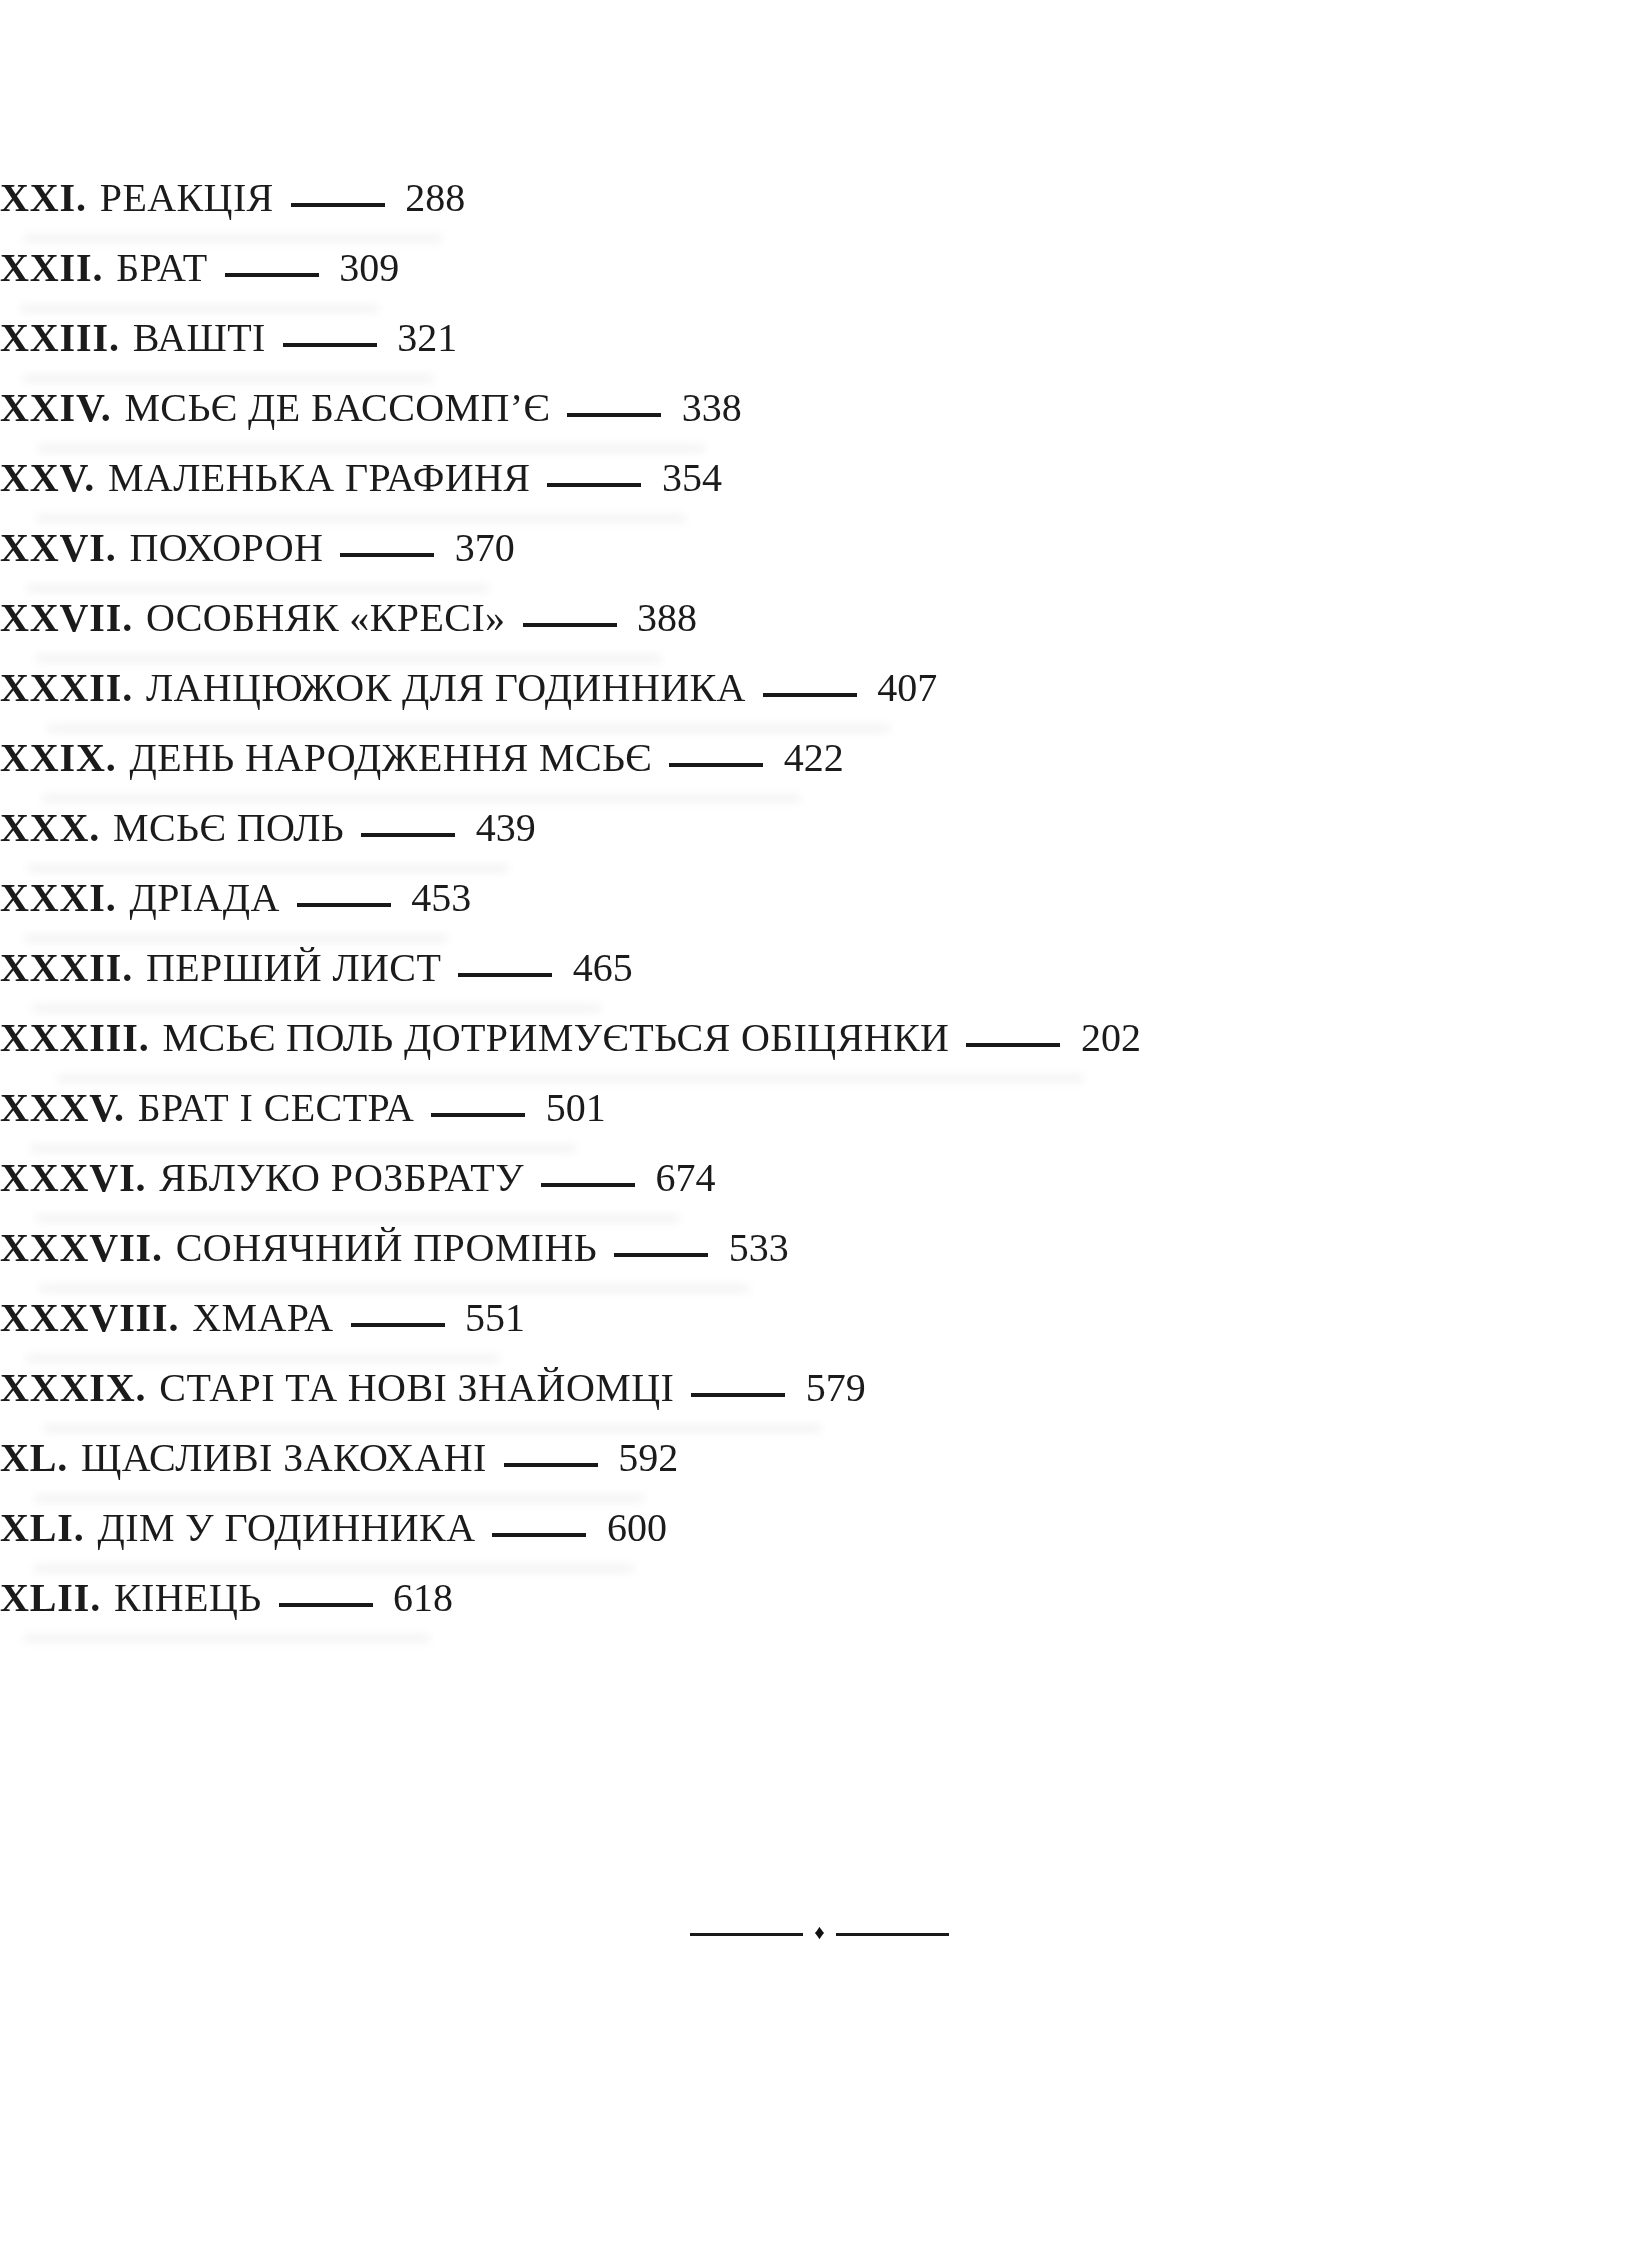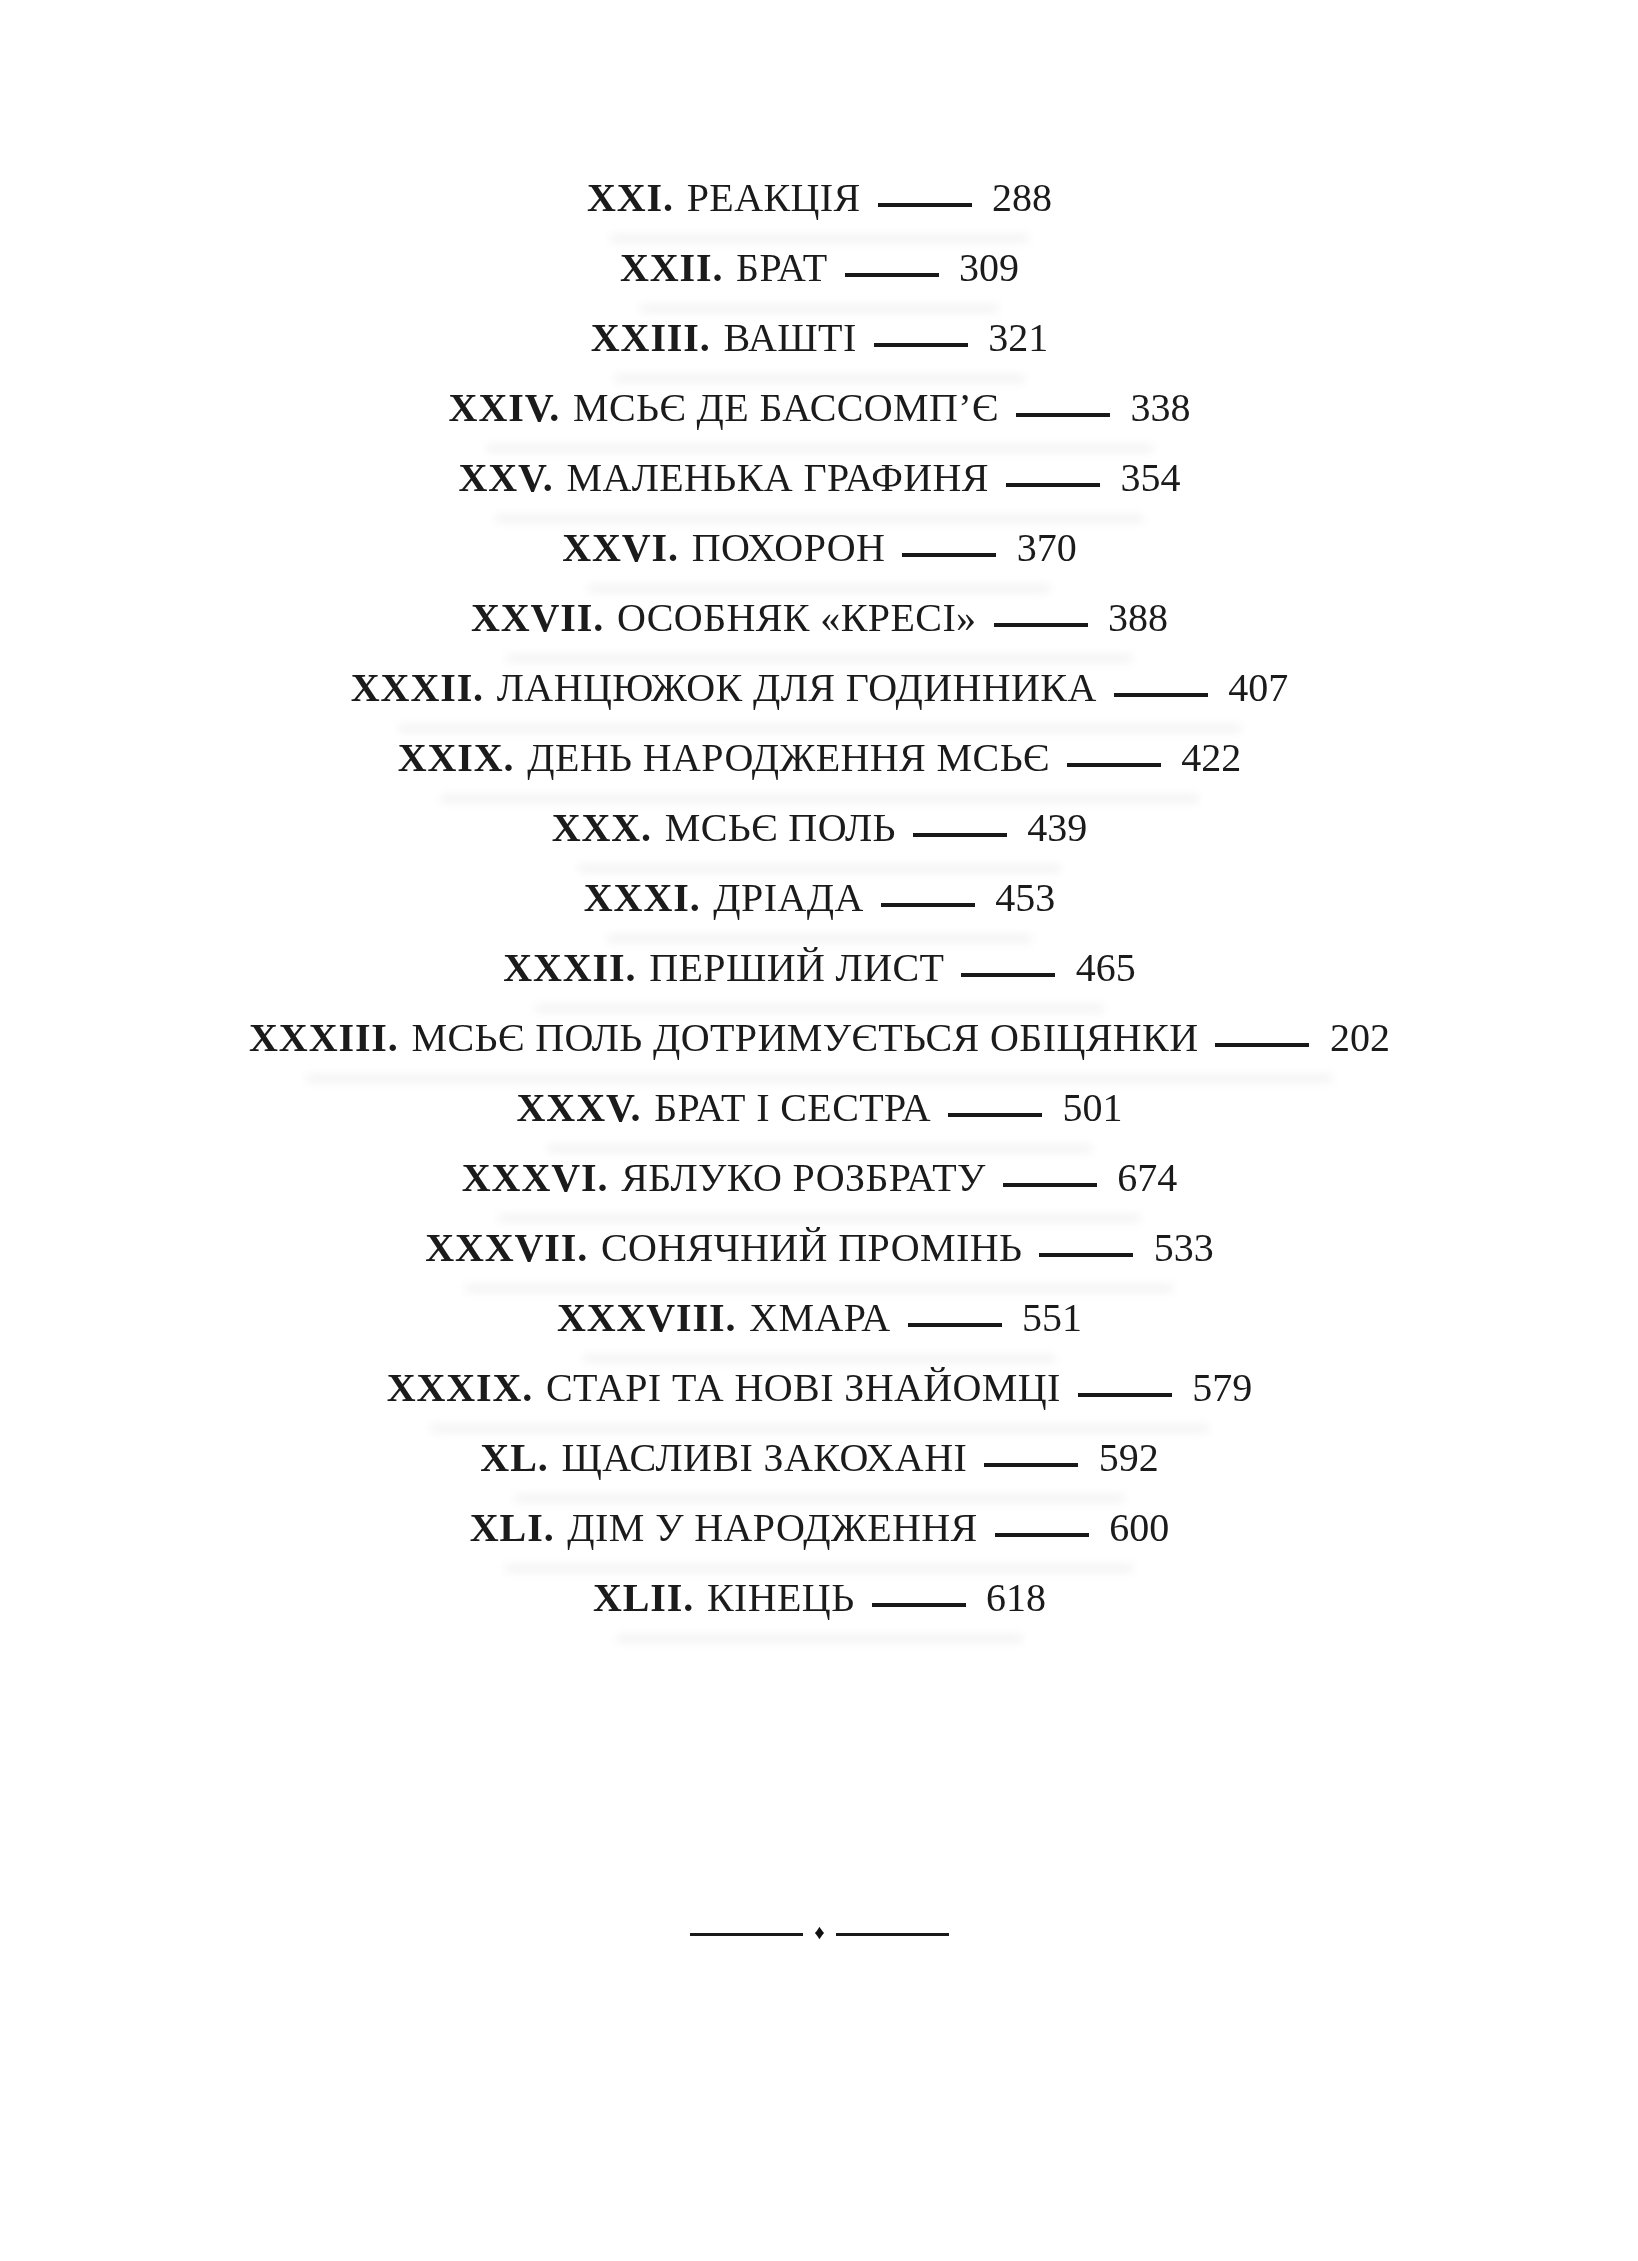--- a/index.html
+++ b/index.html
@@ -18,21 +18,21 @@
   .page{
     width:100%;
     height:100%;
     box-sizing:border-box;
     padding-top:172px;
   }
   
   .toc-row{
     height:70px;
     line-height:70px;
-    text-align:center;
+    text-align:left;
     white-space:nowrap;
   }
   .row-inner{
     display:inline-block;
     position:relative;
     line-height:normal;
   }
   
   .row-inner::after{
     content:"";
@@ -210,21 +210,21 @@
     </div>
 
     <div class="toc-row">
       <span class="row-inner">
         <span class="chapter-numeral">XL.</span><span class="chapter-title">ЩАСЛИВІ ЗАКОХАНІ</span><span class="leader-rule"></span><span class="chapter-page">592</span>
       </span>
     </div>
 
     <div class="toc-row">
       <span class="row-inner">
-        <span class="chapter-numeral">XLI.</span><span class="chapter-title">ДІМ У НАРОДЖЕННЯ</span><span class="leader-rule"></span><span class="chapter-page">600</span>
+        <span class="chapter-numeral">XLI.</span><span class="chapter-title">ДІМ У ГОДИННИКА</span><span class="leader-rule"></span><span class="chapter-page">600</span>
       </span>
     </div>
 
     <div class="toc-row">
       <span class="row-inner">
         <span class="chapter-numeral">XLII.</span><span class="chapter-title">КІНЕЦЬ</span><span class="leader-rule"></span><span class="chapter-page">618</span>
       </span>
     </div>
   </div>
 

